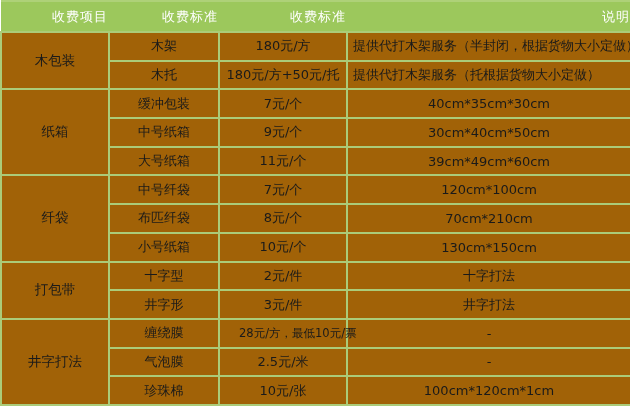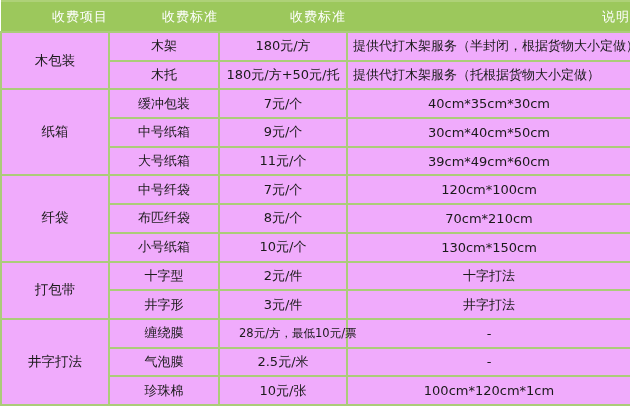--- a/index.html
+++ b/index.html
@@ -44,21 +44,21 @@
     text-align: right;
     vertical-align: middle;
   }
   tbody td {
     border: 2px solid var(--border);
     text-align: center;
     vertical-align: middle;
     padding: 0 2px;
     white-space: nowrap;
     height: 28px;
-    background: #f0abfc;
+    background: #a16207;
   }
   tbody td.note-left {
     text-align: left;
     padding-left: 5px;
   }
   tbody td.tight {
     font-size: 11.5px;
     padding: 0 19px;
   }
   tbody td.cat {

